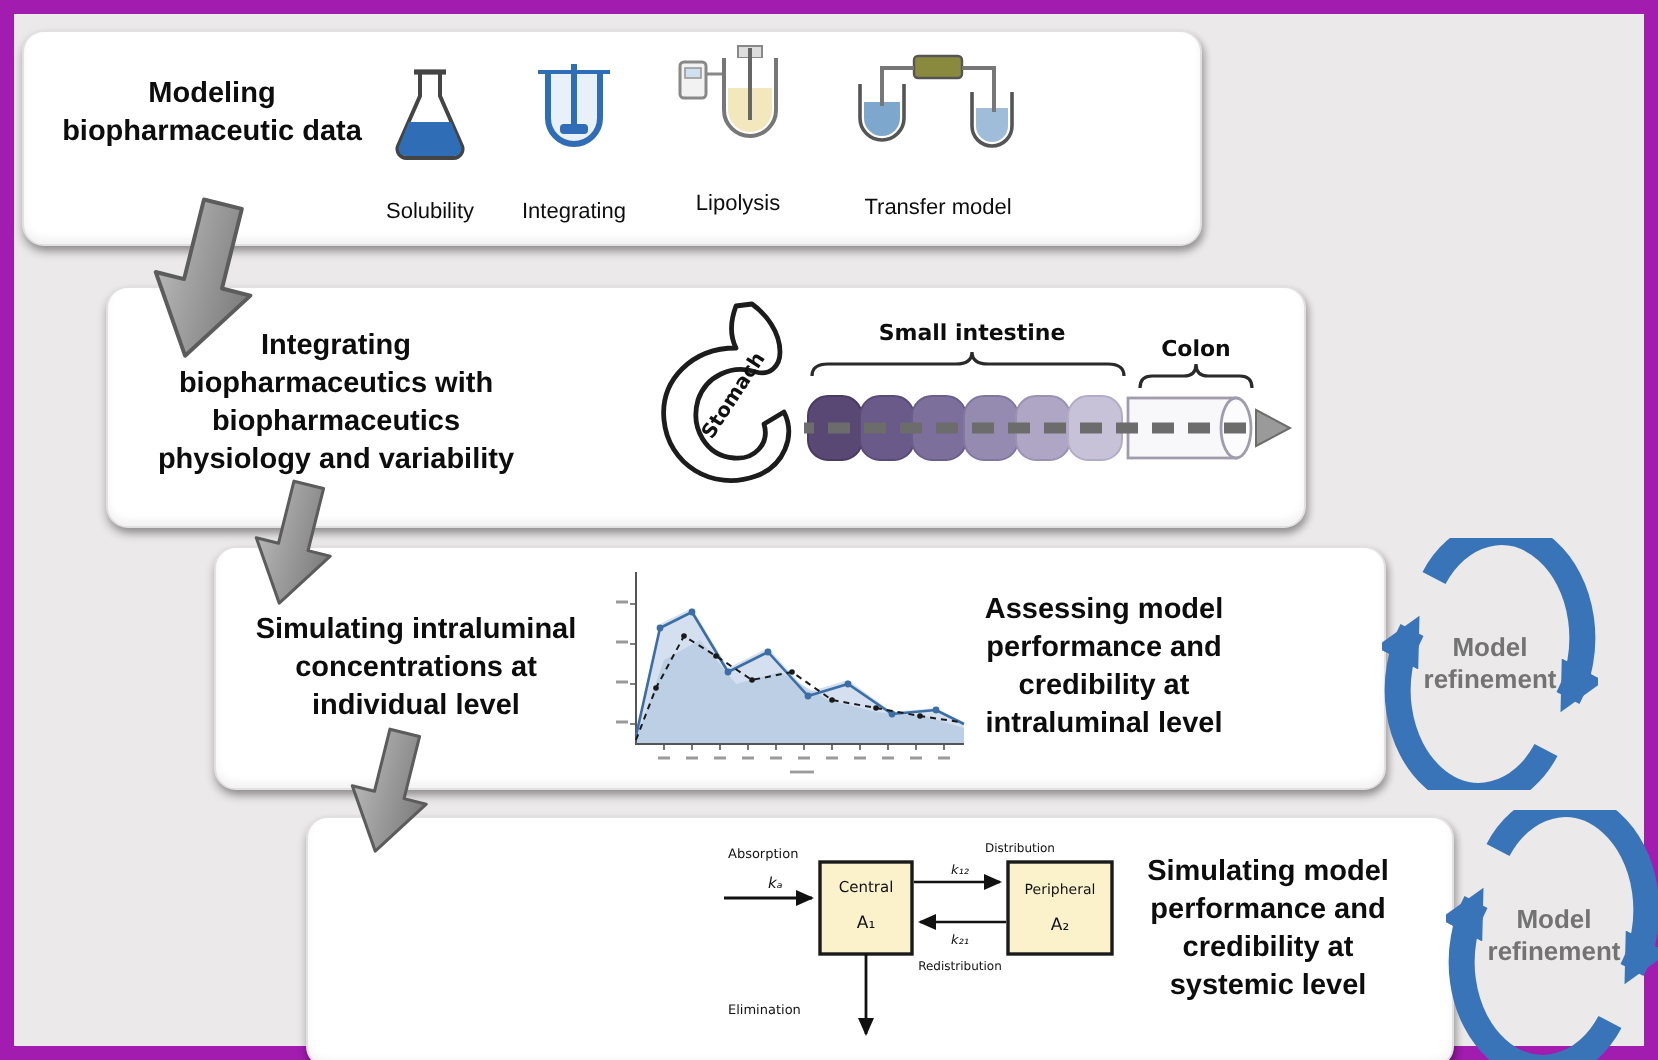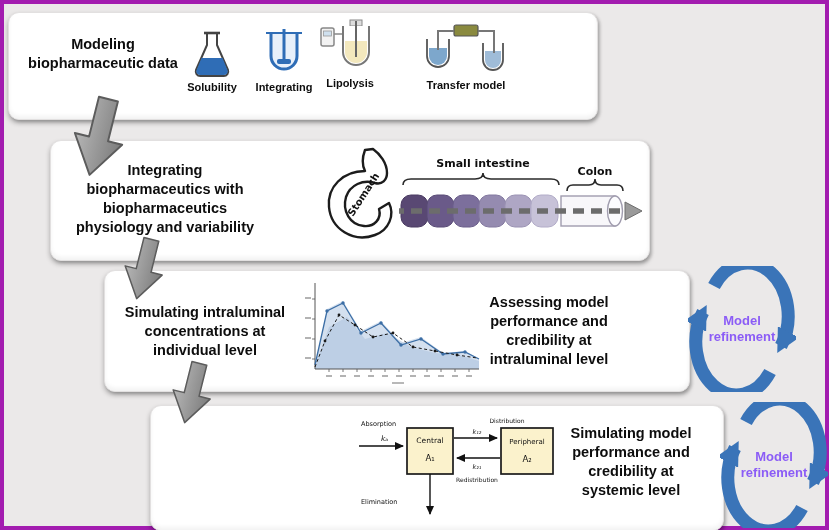--- a/index.html
+++ b/index.html
@@ -1,35 +1,35 @@
 <!DOCTYPE html>
 <html><head>
 <meta charset="utf-8">
 <style>
   * { margin:0; padding:0; box-sizing:border-box; }
   html,body { width:829px; height:530px; }
   body { font-family:"Liberation Sans", sans-serif; background:#ebe9e9; position:relative; overflow:hidden; }
-  .stage { position:absolute; inset:0; background:#ebe9e9; border:4px solid #a21caf; }
+  .stage { position:absolute; inset:0; background:#ebe9e9; border:7px solid #a21caf; }
   .panel {
     position:absolute; background:#ffffff; border-radius:11px;
     border:1px solid #e2e0e0;
     box-shadow:0 3px 5px rgba(0,0,0,0.28), 2px 2px 3px rgba(0,0,0,0.15), inset 0 -3px 4px rgba(0,0,0,0.05);
   }
   .title, .assess {
     position:absolute; font-weight:700; font-size:14.5px; line-height:1.3;
     color:#0d0d0d; text-align:center;
   }
   .icon-group { position:absolute; text-align:center; }
   .icon-art { height:52px; display:flex; align-items:flex-end; justify-content:center; }
-  .icon-label { font-weight:700; font-size:11px; color:#0d0d0d; margin-top:4px; white-space:nowrap; }
+  .icon-label { font-weight:400; font-size:11px; color:#0d0d0d; margin-top:20px; white-space:nowrap; }
   .garrow { position:absolute; z-index:6; }
   .refine { position:absolute; z-index:5; }
   .refine-label {
     position:absolute; top:50%; left:50%; transform:translate(-50%,-50%);
-    width:88px; font-weight:700; font-size:13px; line-height:1.25; text-align:center; color:#8b5cf6;
+    width:88px; font-weight:700; font-size:13px; line-height:1.25; text-align:center; color:#737373;
   }
   .abs { position:absolute; }
   svg text { font-family:"DejaVu Sans", sans-serif; }
 </style>
 </head>
 <body>
 
 <div class="stage">
 
   <div class="panel" style="left:4px; top:8px; width:590px; height:108px;">
@@ -51,21 +51,21 @@
         <svg width="42" height="48" viewBox="0 0 42 48">
           <path d="M8 4 V27 a13 13 0 0 0 26 0 V4" fill="#e8f0fa" stroke="#2f6db6" stroke-width="3"></path>
           <line x1="3" y1="4" x2="39" y2="4" stroke="#2f6db6" stroke-width="2"></line>
           <line x1="21" y1="0" x2="21" y2="31" stroke="#2f6db6" stroke-width="3"></line>
           <rect x="14" y="30" width="14" height="5" rx="2" fill="#2f6db6"></rect>
         </svg>
       </div>
       <div class="icon-label">Integrating</div>
     </div>
 
-    <div class="icon-group" style="left:308px; top:8px; width:66px;">
+    <div class="icon-group" style="left:324px; top:8px; width:66px;">
       <div class="icon-art">
         <svg width="62" height="54" viewBox="0 0 62 54">
           <rect x="2" y="9" width="13" height="18" rx="2" fill="#f2f2f2" stroke="#888" stroke-width="1.5"></rect>
           <rect x="4.5" y="12" width="8" height="5" fill="#cfe0ee" stroke="#999" stroke-width="0.8"></rect>
           <path d="M15 15 H27 V22" fill="none" stroke="#888" stroke-width="1.5"></path>
           <rect x="31" y="1" width="12" height="6" fill="#ddd" stroke="#888" stroke-width="1"></rect>
           <path d="M24 7 V33 a13 13 0 0 0 26 0 V7" fill="#ffffff" stroke="#777" stroke-width="2"></path>
           <path d="M26 22 V33 a11 11 0 0 0 22 0 V22 Z" fill="#f3e8bd"></path>
           <line x1="37" y1="2" x2="37" y2="38" stroke="#666" stroke-width="2"></line>
         </svg>

